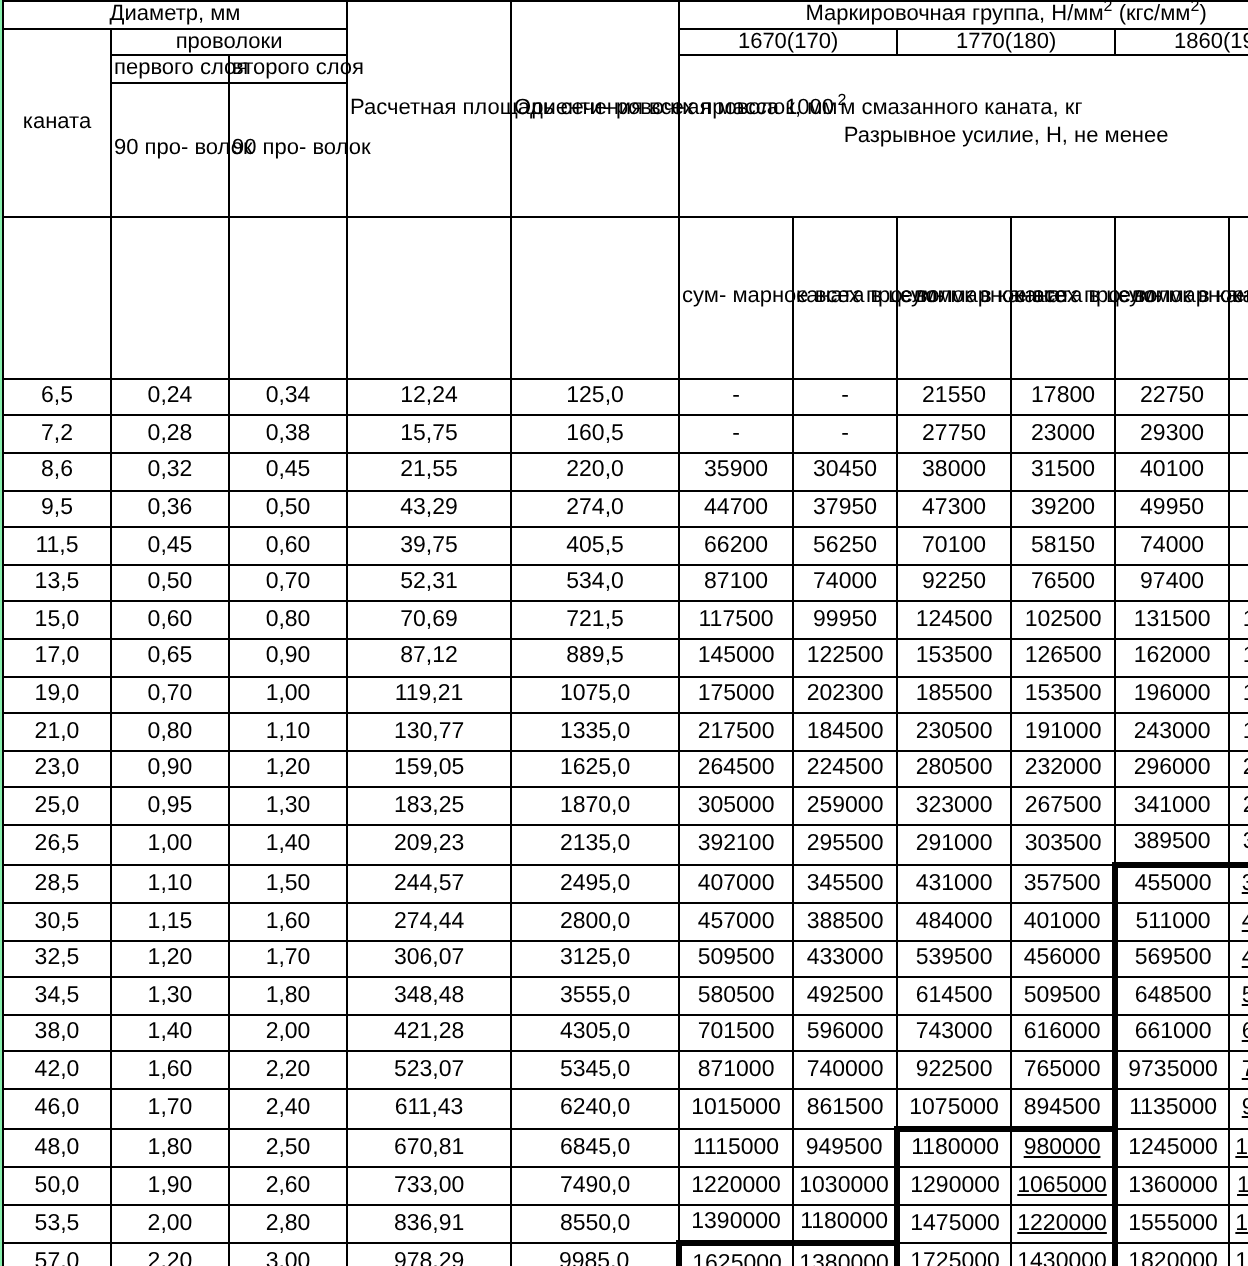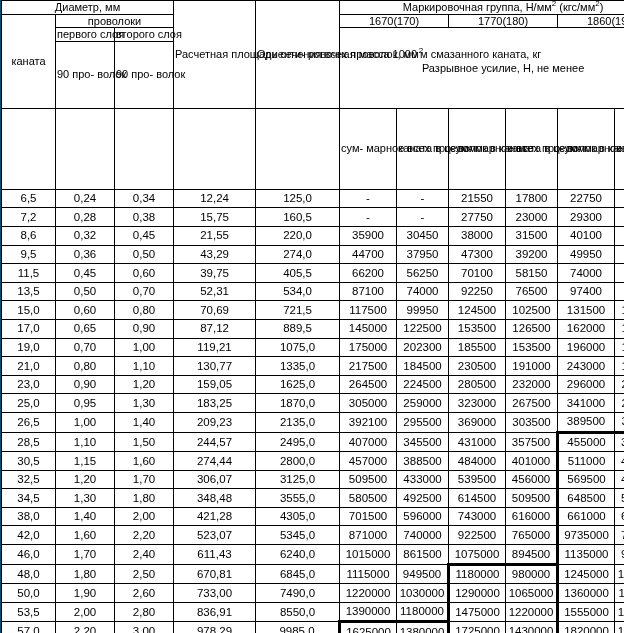--- a/index.html
+++ b/index.html
@@ -10,21 +10,21 @@
   body {
     font-family: "Liberation Sans", sans-serif;
     width: 624px;
     height: 633px;
     overflow: hidden;
   }
   #sheet {
     position: relative;
     width: 624px;
     height: 633px;
-    background: #0c4a6e;
+    background: #86efac;
   }
   table.grid {
     border-collapse: collapse;
     table-layout: fixed;
     width: 622px;
     margin: 0 0 0 1px;
     font-size: 11px;
     color: #000;
   }
   table.grid td {
@@ -41,21 +41,21 @@
     line-height: 13px;
     padding: 1px 2px;
   }
   td.num {
     height: 17.6px;
     font-size: 11.5px;
   }
   
   .tb-t { border-top: 3px solid #000 !important; }
   .tb-l { border-left: 3px solid #000 !important; }
-  .tb-r { border-right: 3px solid #000 !important; }
+  .tb-r { border-right: 3px solid #000 !important; text-decoration: underline; }
   sup {
     font-size: 8px;
     vertical-align: super;
     line-height: 0;
   }
   .multi { white-space: normal; }
 </style>
 </head>
 <body>
 
@@ -274,21 +274,21 @@
           <td class="num">279000</td>
         </tr>
         <tr>
           <td class="num">26,5</td>
           <td class="num">1,00</td>
           <td class="num">1,40</td>
           <td class="num">209,23</td>
           <td class="num">2135,0</td>
           <td class="num">392100</td>
           <td class="num">295500</td>
-          <td class="num">369000</td>
+          <td class="num">291000</td>
           <td class="num">303500</td>
           <td class="num">389500</td>
           <td class="num">318500</td>
         </tr>
         <tr>
           <td class="num">28,5</td>
           <td class="num">1,10</td>
           <td class="num">1,50</td>
           <td class="num">244,57</td>
           <td class="num">2495,0</td>

